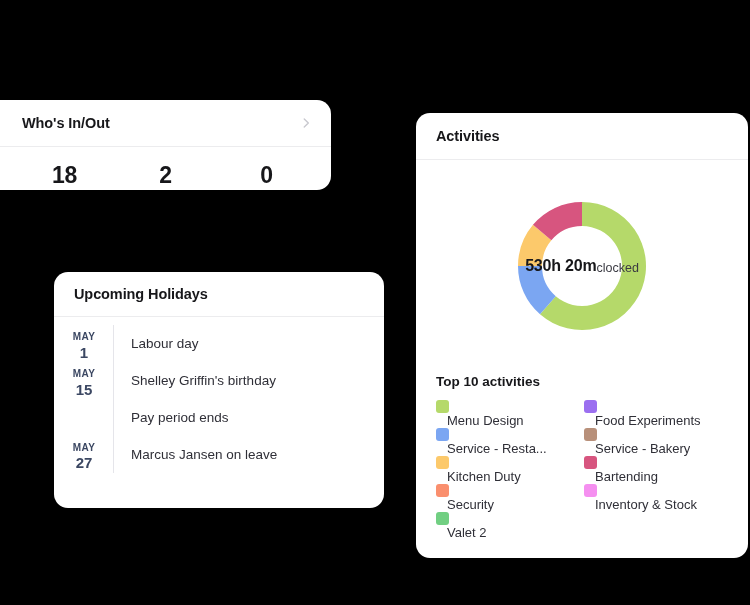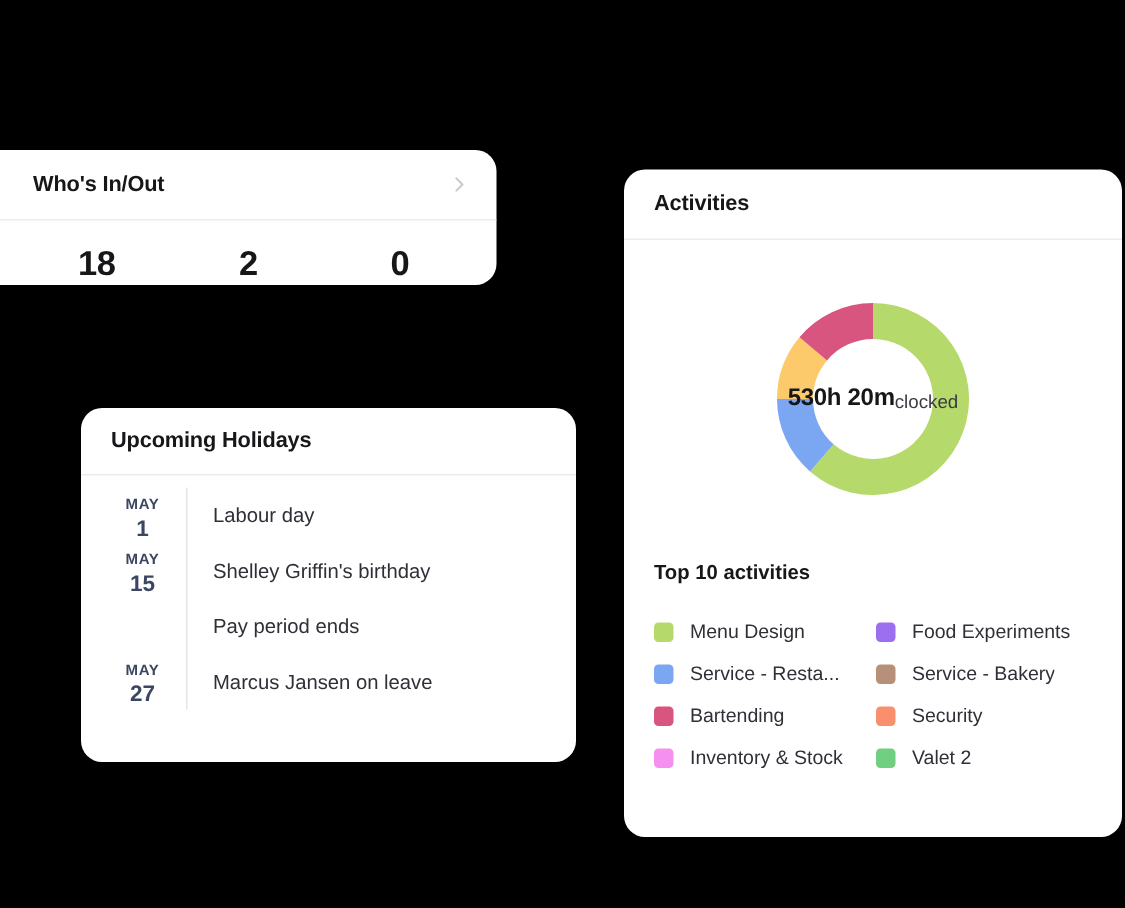--- a/index.html
+++ b/index.html
@@ -97,21 +97,21 @@
     width: 330px;
     height: 236px;
   }
 
   #upcoming-holidays .card-header {
     height: 45px;
     padding: 0 20px;
   }
 
   .holiday-list {
-    padding: 8px 0 10px 12px;
+    padding: 8px 0 10px 1px;
   }
 
   .holiday-row {
     display: flex;
     align-items: stretch;
     min-height: 36px;
   }
 
   .holiday-date {
     width: 58px;
@@ -213,22 +213,23 @@
     margin-top: 11px;
     padding: 0 20px;
     display: grid;
     grid-template-columns: 1fr 1fr;
     column-gap: 4px;
     row-gap: 0px;
   }
 
   .legend-item {
     display: flex;
-    align-items: flex-end;
+    align-items: flex-start;
     height: 28px;
+    flex-direction: column;
   }
 
   .legend-swatch {
     width: 13px;
     height: 13px;
     border-radius: 3px;
     flex: 0 0 13px;
   }
 
   .legend-label {
@@ -346,20 +347,24 @@
       </div>
       <div class="legend-item">
         <span class="legend-swatch" style="background: rgb(123, 166, 242);"></span>
         <span class="legend-label">Service - Resta...</span>
       </div>
       <div class="legend-item">
         <span class="legend-swatch" style="background: rgb(184, 144, 122);"></span>
         <span class="legend-label">Service - Bakery</span>
       </div>
       <div class="legend-item">
+        <span class="legend-swatch" style="background: rgb(252, 201, 107);"></span>
+        <span class="legend-label">Kitchen Duty</span>
+      </div>
+      <div class="legend-item">
         <span class="legend-swatch" style="background: rgb(215, 85, 127);"></span>
         <span class="legend-label">Bartending</span>
       </div>
       <div class="legend-item">
         <span class="legend-swatch" style="background: rgb(250, 143, 110);"></span>
         <span class="legend-label">Security</span>
       </div>
       <div class="legend-item">
         <span class="legend-swatch" style="background: rgb(245, 143, 240);"></span>
         <span class="legend-label">Inventory &amp; Stock</span>

